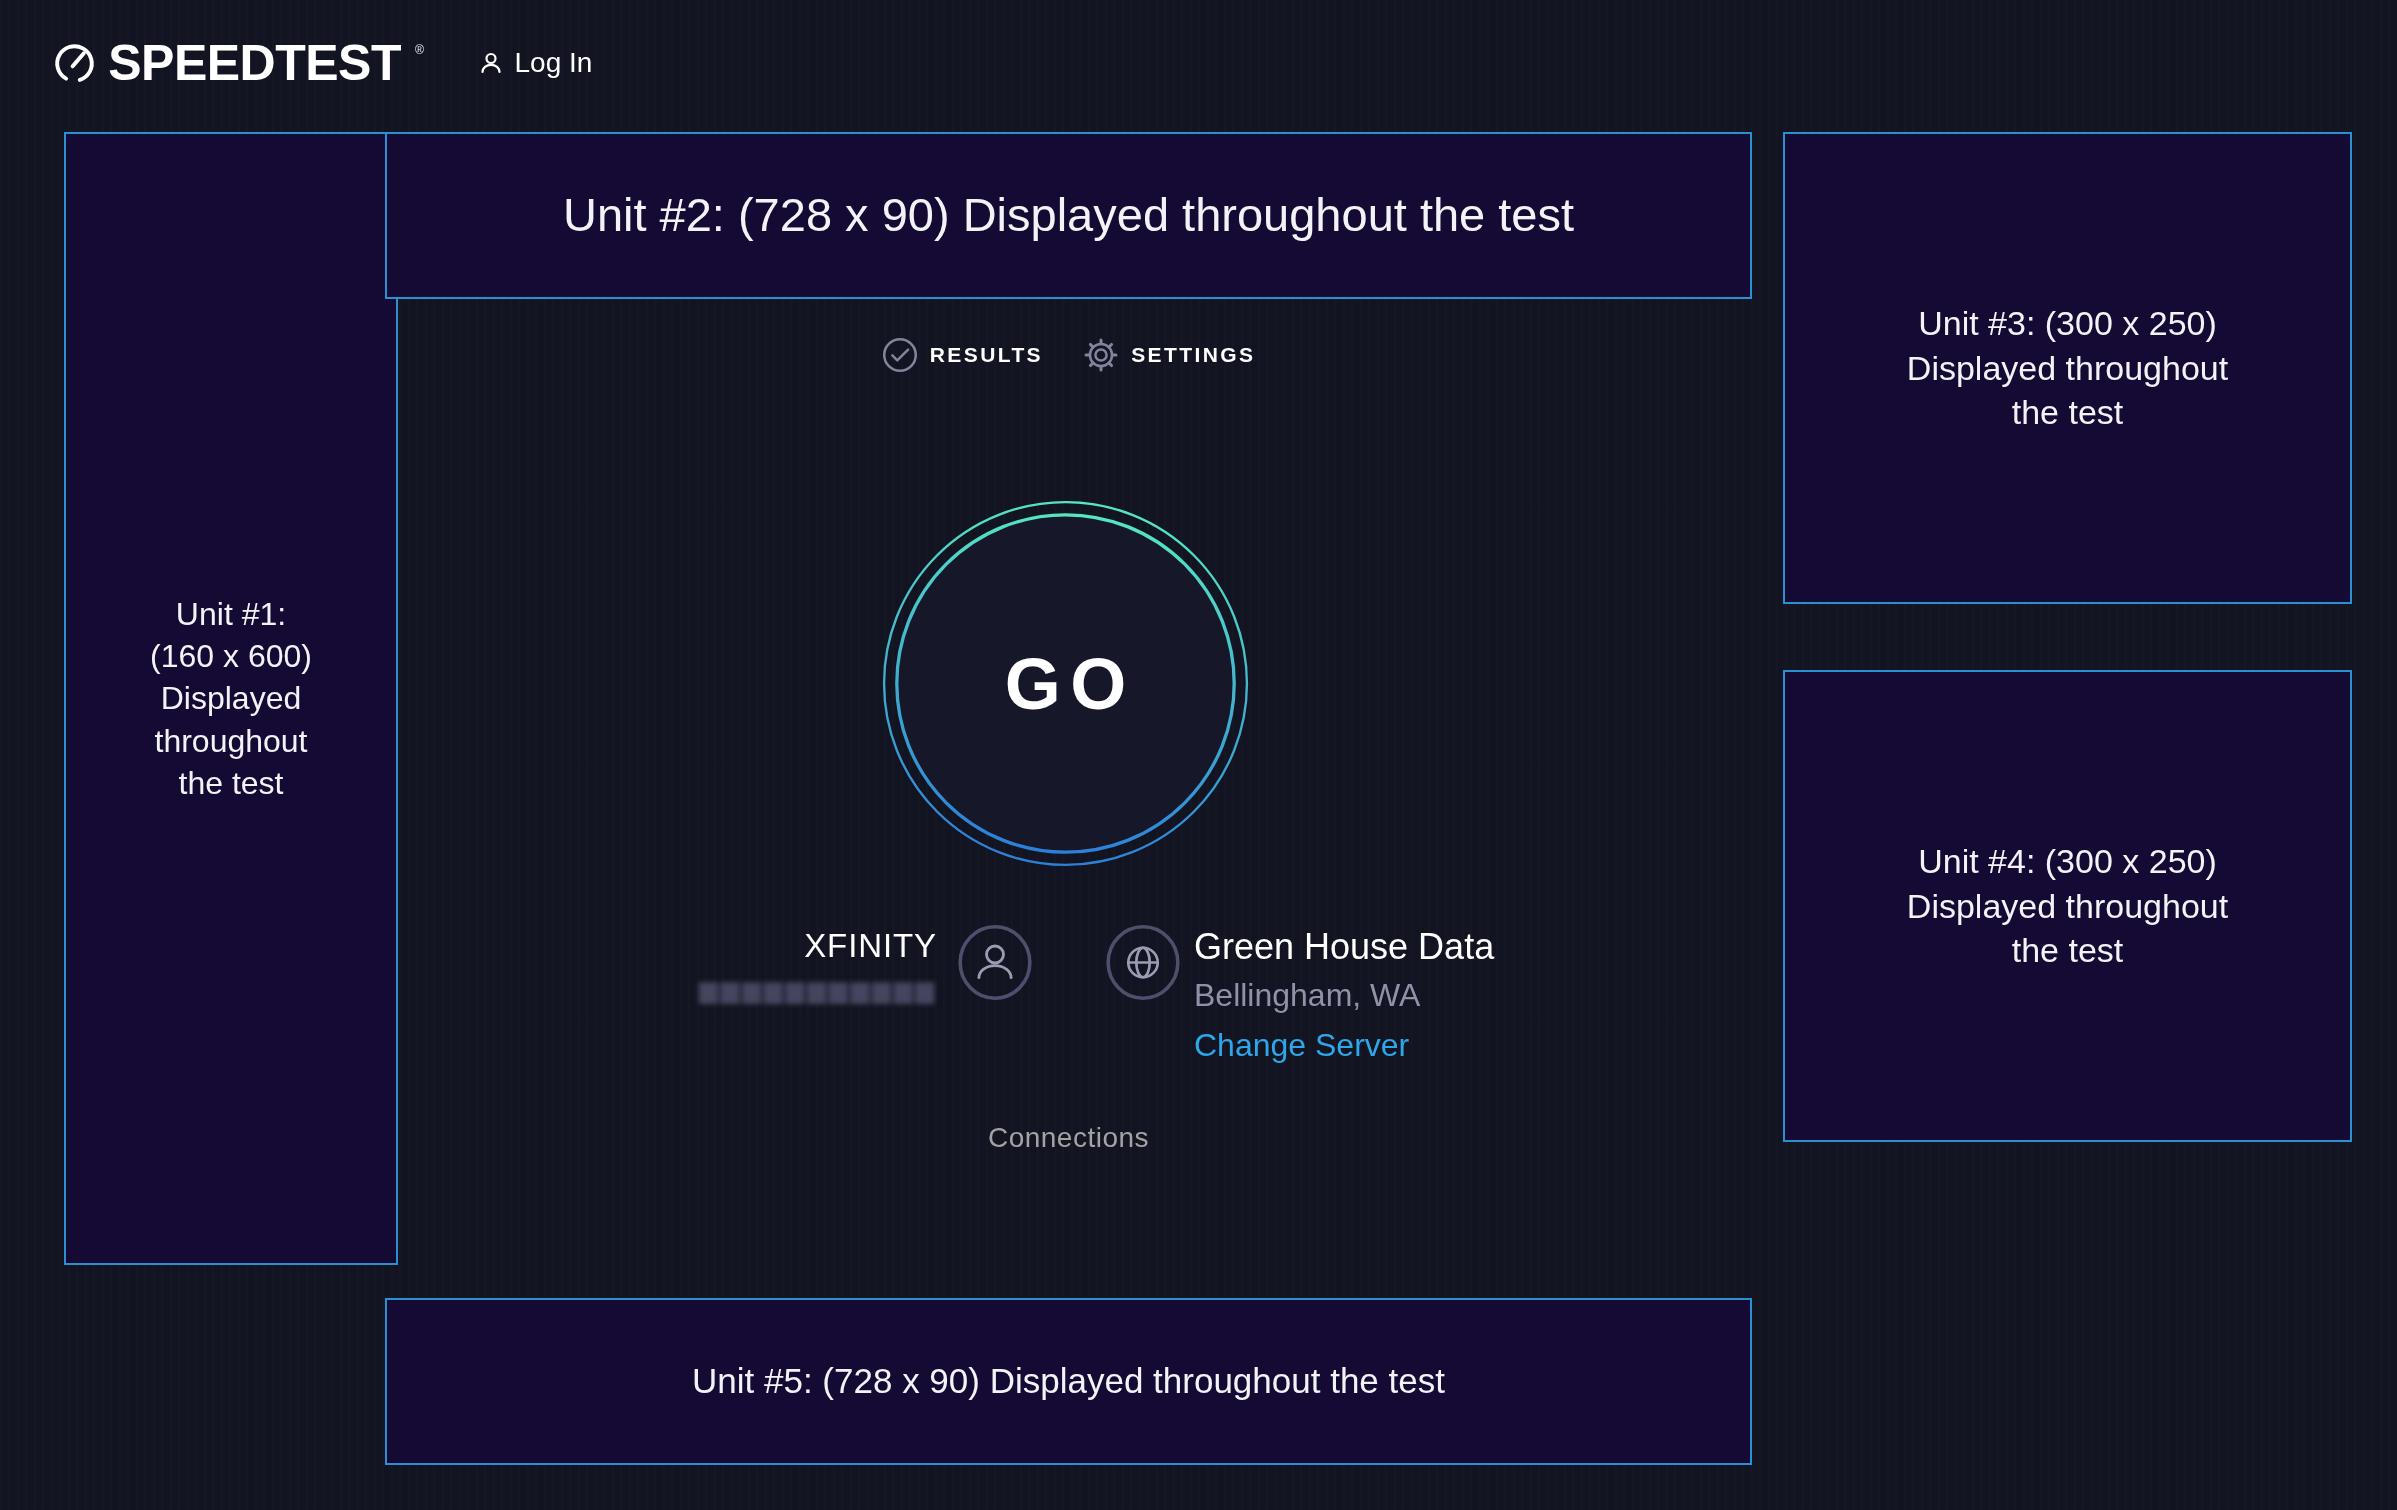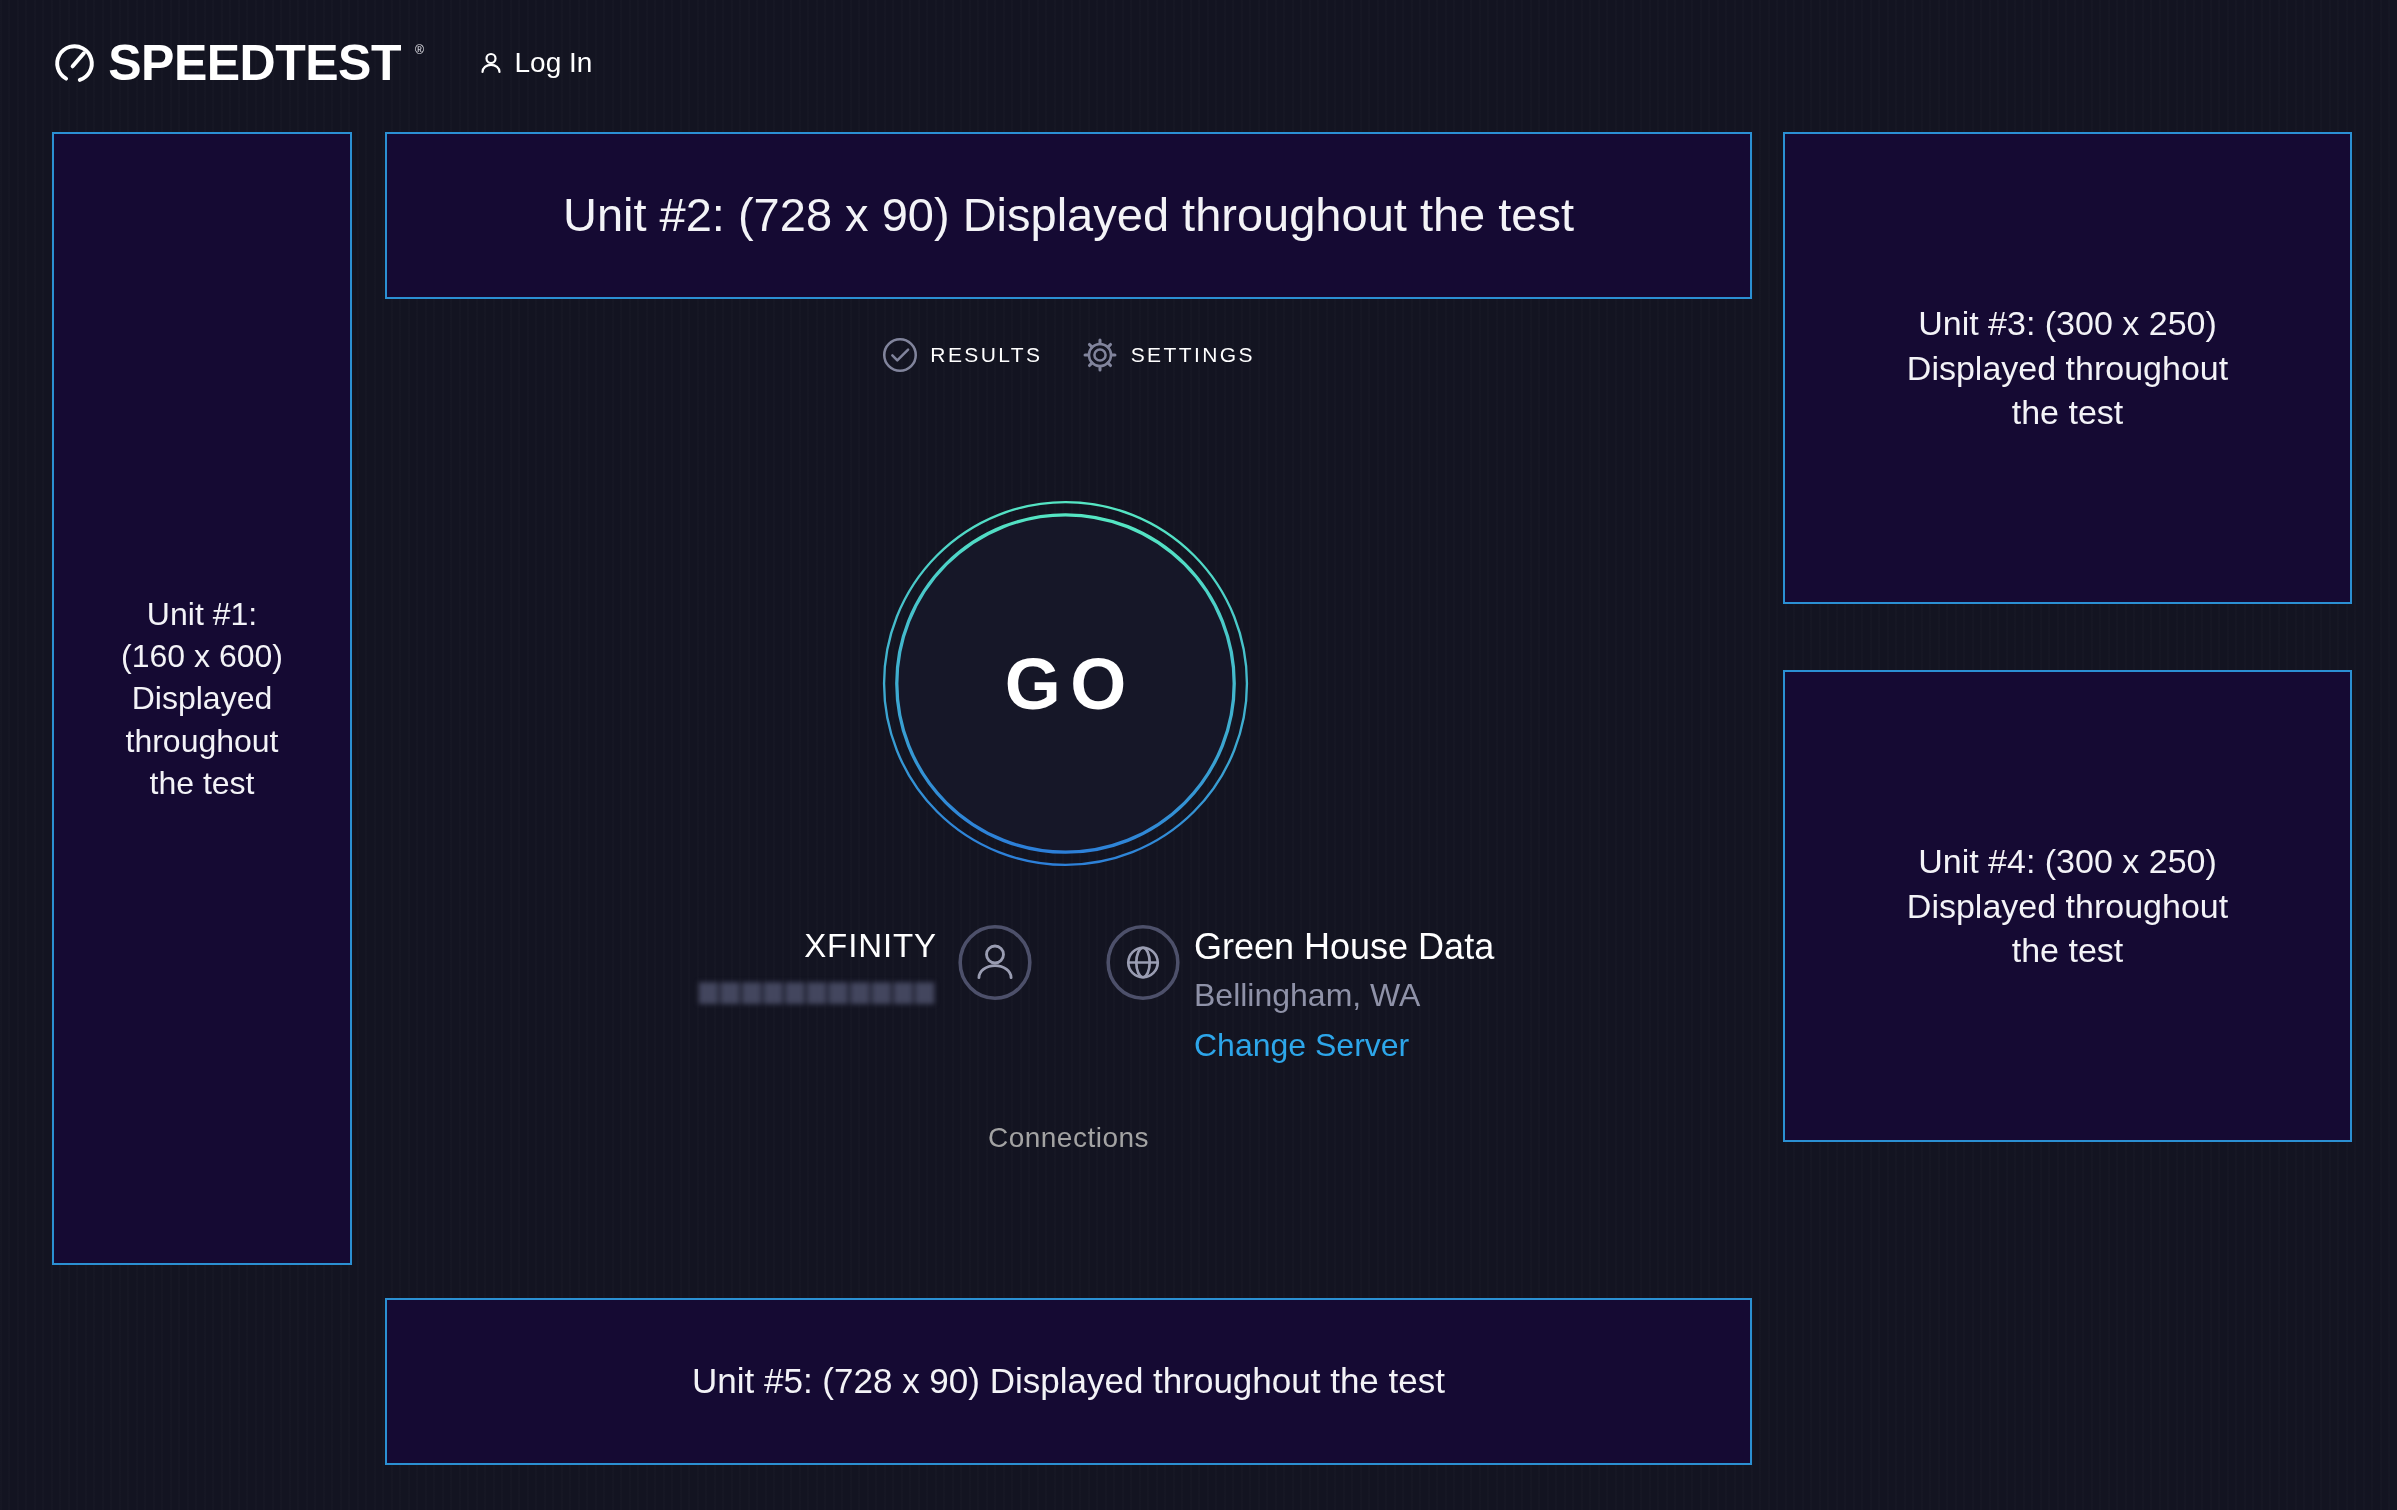--- a/index.html
+++ b/index.html
@@ -28,38 +28,38 @@
 
   
   .ad {
     position:absolute;
     background:#150a33;
     border:2.8px solid #2b90d3;
     display:flex; align-items:center; justify-content:center;
     text-align:center;
   }
   .ad-text { color:#f3f3f7; white-space:pre-line; line-height:1.32; }
-  .ad-1 { left:52px;   top:132px;  width:300px;  height:1133px; }
+  .ad-1 { left:64px;   top:132px;  width:334px;  height:1133px; }
   .ad-1 .ad-text { font-size:32px; }
   .ad-2 { left:385px;  top:132px;  width:1367px; height:167px; }
   .ad-2 .ad-text { font-size:47px; }
   .ad-3 { left:1783px; top:132px;  width:569px;  height:472px; }
   .ad-3 .ad-text { font-size:34px; }
   .ad-4 { left:1783px; top:670px;  width:569px;  height:472px; }
   .ad-4 .ad-text { font-size:34px; }
   .ad-5 { left:385px;  top:1298px; width:1367px; height:167px; }
   .ad-5 .ad-text { font-size:35px; }
 
   
   .tabs {
     position:absolute; left:385px; top:337px; width:1367px;
     display:flex; justify-content:center; align-items:center; gap:40px;
   }
   .tab { display:flex; align-items:center; gap:12.2px; cursor:pointer; }
-  .tab-label { font-size:21px; font-weight:400; letter-spacing:2.4px; color:#fff; }
+  .tab-label { font-size:21px; font-weight:700; letter-spacing:2.4px; color:#fff; }
 
   
   .go-wrap { position:absolute; left:877px; top:495px; width:377px; height:377px; cursor:pointer; }
   .go-wrap svg { position:absolute; inset:0; }
   .go-label {
     position:absolute; inset:0; display:flex; align-items:center; justify-content:center;
     font-size:72px; font-weight:700; letter-spacing:9.4px; padding-left:9.4px; color:#fff;
   }
 
   

